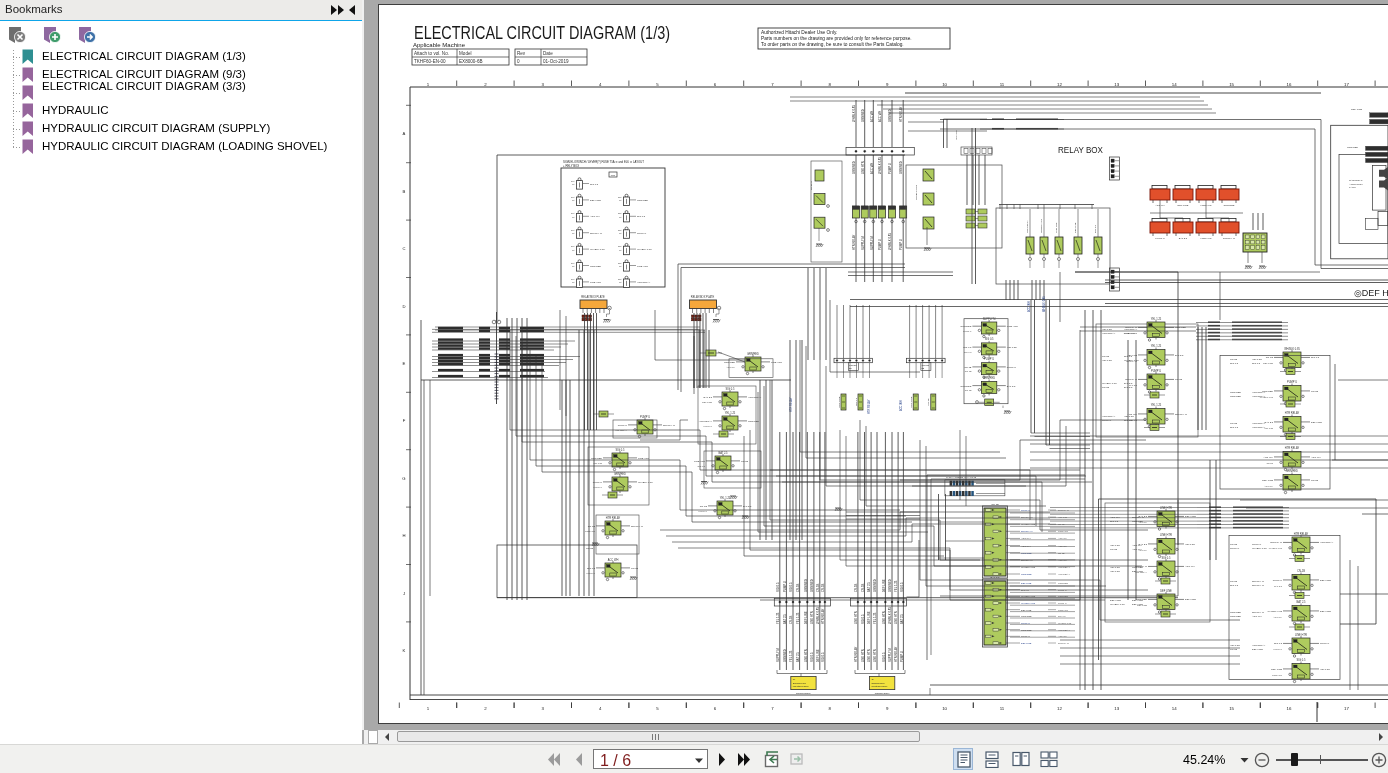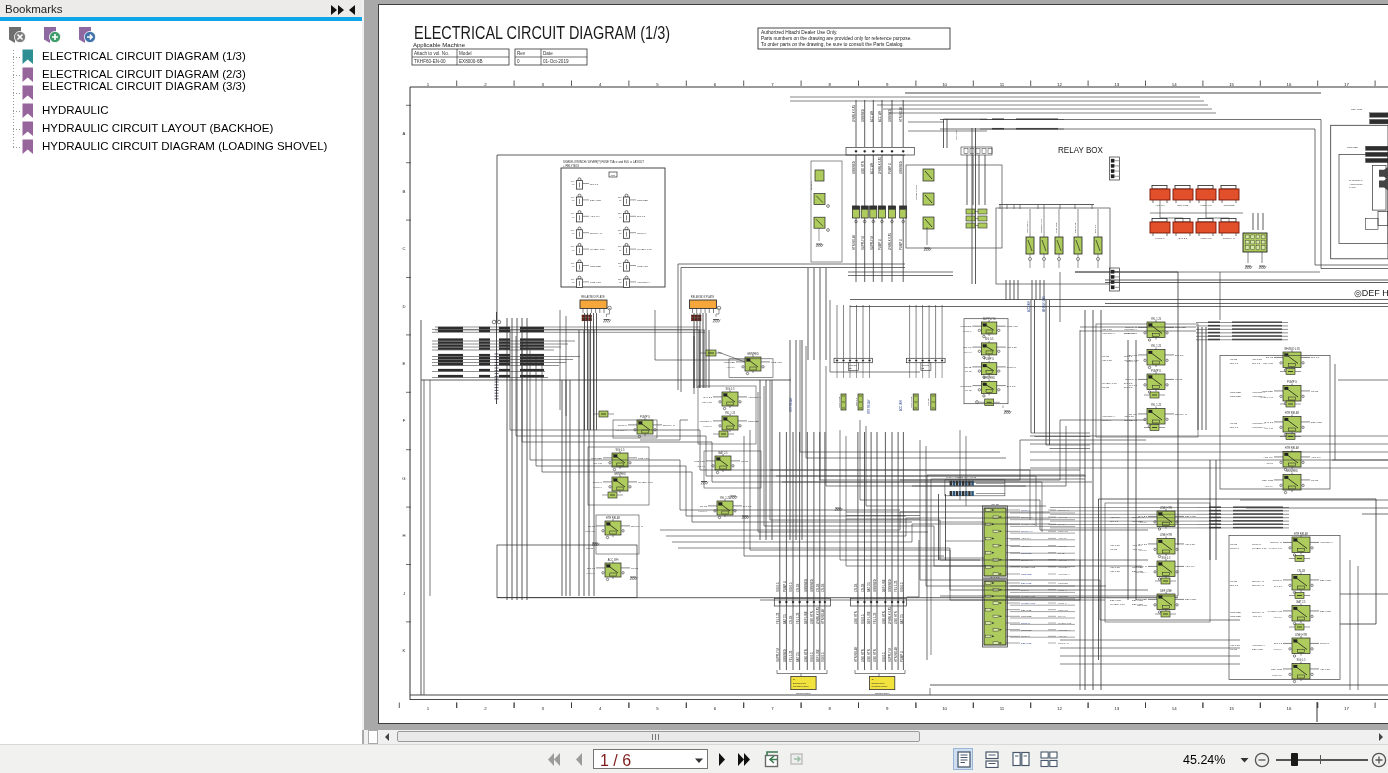--- a/index.html
+++ b/index.html
@@ -1,18 +1,18 @@
 <!DOCTYPE html>
 <html><head><meta charset="utf-8"><style>
 * { margin:0; padding:0; box-sizing:border-box; }
 body { width:1388px; height:773px; position:relative; overflow:hidden;
   font-family:"Liberation Sans", sans-serif; background:#a9a9a9; }
 .sidebar { position:absolute; left:0; top:0; width:362px; height:744px; background:#fff; }
 .sbheader { position:absolute; left:0; top:0; width:362px; height:21px; background:#ecebe9;
-  border-bottom:4px solid #0ea5e9; font-size:11.5px; color:#222; padding:3px 0 0 5px; }
+  border-bottom:1px solid #0ea5e9; font-size:11.5px; color:#222; padding:3px 0 0 5px; }
 .hdicons { position:absolute; right:6px; top:4px; }
 .bmtext { position:absolute; font-size:11.5px; color:#000; white-space:nowrap; }
 .pagearea { position:absolute; left:364px; top:0; width:1024px; height:730px; background:#a9a9a9; }
 .page { position:absolute; left:378px; top:4px; width:1010px; height:720px; background:#fff;
   border:1px solid #3e3e3e; border-right:none; }
 </style></head>
 <body>
 <div class="pagearea"></div>
 <div class="page"></div>
 <svg style="position:absolute;left:378px;top:4px" width="1010" height="720" viewBox="378 4 1010 720" font-family="Liberation Sans, sans-serif">
@@ -1874,36 +1874,36 @@
     <div style="position:absolute;left:13px;top:50px;width:1px;height:97px;background-image:repeating-linear-gradient(to bottom,#999 0,#999 1px,transparent 1px,transparent 3px)"></div>
     <div style="position:absolute;left:13px;top:57px;width:9px;height:1px;background-image:repeating-linear-gradient(to right,#999 0,#999 1px,transparent 1px,transparent 3px)"></div>
     <svg style="position:absolute;left:22px;top:49px" width="12" height="16" viewBox="0 0 12 16">
       <path d="M0.5 0.5 L11 0.5 L11 15 L5.7 10.5 L0.5 15 Z" fill="#2e8f92"></path>
     </svg>
     <div class="bmtext" style="left:42px;top:50px">ELECTRICAL CIRCUIT DIAGRAM (1/3)</div>
     <div style="position:absolute;left:13px;top:75px;width:9px;height:1px;background-image:repeating-linear-gradient(to right,#999 0,#999 1px,transparent 1px,transparent 3px)"></div>
     <svg style="position:absolute;left:22px;top:67px" width="12" height="16" viewBox="0 0 12 16">
       <path d="M0.5 0.5 L11 0.5 L11 15 L5.7 10.5 L0.5 15 Z" fill="#96659c"></path>
     </svg>
-    <div class="bmtext" style="left:42px;top:68px">ELECTRICAL CIRCUIT DIAGRAM (2/3)</div>
+    <div class="bmtext" style="left:42px;top:68px">ELECTRICAL CIRCUIT DIAGRAM (9/3)</div>
     <div style="position:absolute;left:13px;top:93px;width:9px;height:1px;background-image:repeating-linear-gradient(to right,#999 0,#999 1px,transparent 1px,transparent 3px)"></div>
     <svg style="position:absolute;left:22px;top:85px" width="12" height="16" viewBox="0 0 12 16">
       <path d="M0.5 0.5 L11 0.5 L11 15 L5.7 10.5 L0.5 15 Z" fill="#96659c"></path>
     </svg>
     <div class="bmtext" style="left:42px;top:80px">ELECTRICAL CIRCUIT DIAGRAM (3/3)</div>
     <div style="position:absolute;left:13px;top:111px;width:9px;height:1px;background-image:repeating-linear-gradient(to right,#999 0,#999 1px,transparent 1px,transparent 3px)"></div>
     <svg style="position:absolute;left:22px;top:103px" width="12" height="16" viewBox="0 0 12 16">
       <path d="M0.5 0.5 L11 0.5 L11 15 L5.7 10.5 L0.5 15 Z" fill="#96659c"></path>
     </svg>
     <div class="bmtext" style="left:42px;top:104px">HYDRAULIC</div>
     <div style="position:absolute;left:13px;top:129px;width:9px;height:1px;background-image:repeating-linear-gradient(to right,#999 0,#999 1px,transparent 1px,transparent 3px)"></div>
     <svg style="position:absolute;left:22px;top:121px" width="12" height="16" viewBox="0 0 12 16">
       <path d="M0.5 0.5 L11 0.5 L11 15 L5.7 10.5 L0.5 15 Z" fill="#96659c"></path>
     </svg>
-    <div class="bmtext" style="left:42px;top:122px">HYDRAULIC CIRCUIT LAYOUT (BACKHOE)</div>
+    <div class="bmtext" style="left:42px;top:122px">HYDRAULIC CIRCUIT DIAGRAM (SUPPLY)</div>
     <div style="position:absolute;left:13px;top:147px;width:9px;height:1px;background-image:repeating-linear-gradient(to right,#999 0,#999 1px,transparent 1px,transparent 3px)"></div>
     <svg style="position:absolute;left:22px;top:139px" width="12" height="16" viewBox="0 0 12 16">
       <path d="M0.5 0.5 L11 0.5 L11 15 L5.7 10.5 L0.5 15 Z" fill="#96659c"></path>
     </svg>
     <div class="bmtext" style="left:42px;top:140px">HYDRAULIC CIRCUIT DIAGRAM (LOADING SHOVEL)</div>
   </div>
 <div style="position:absolute;left:362px;top:0;width:2px;height:730px;background:#f0f0f0"></div>
 <div style="position:absolute;left:364px;top:730px;width:1024px;height:14px;background:#f0f0f0"></div>
 <div style="position:absolute;left:368px;top:730px;width:10px;height:14px;background:#fff;border:1px solid #aaa"></div>
 <svg style="position:absolute;left:381px;top:731px" width="13" height="12">

